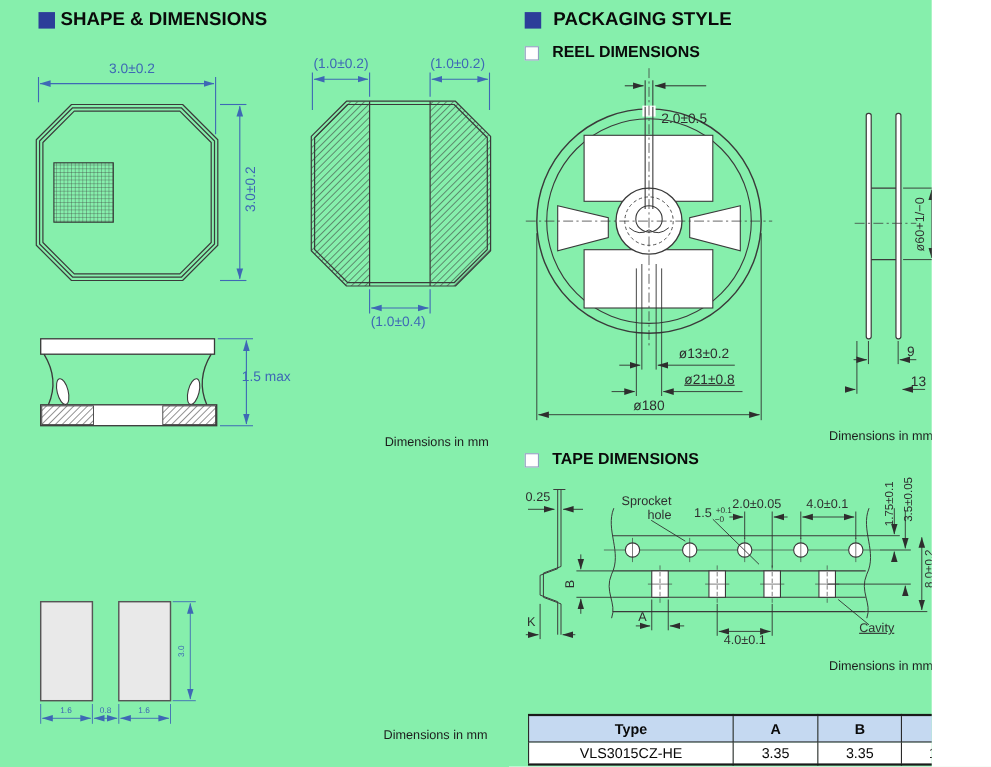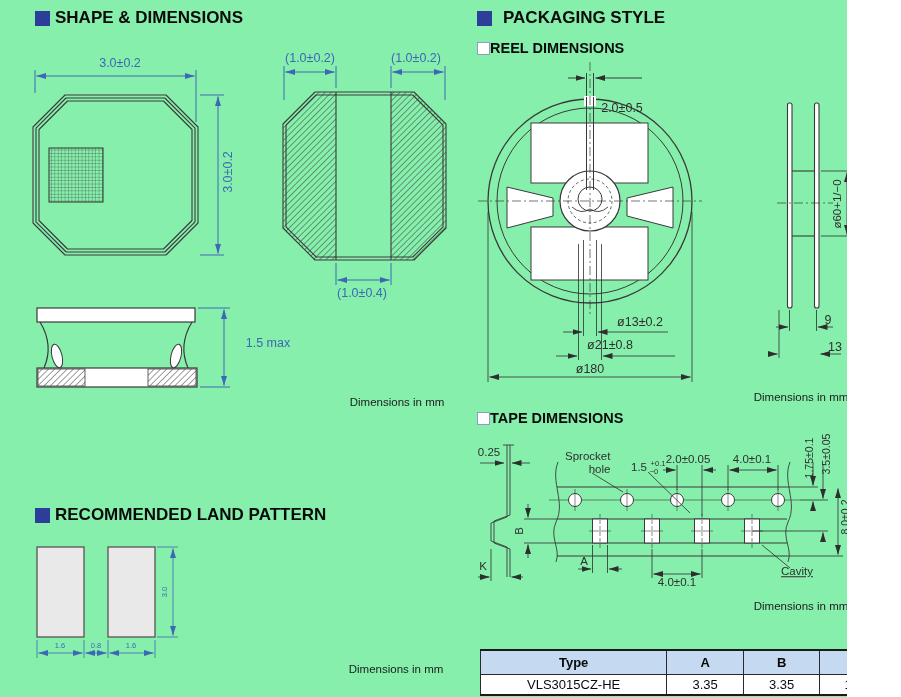--- a/index.html
+++ b/index.html
@@ -2,21 +2,21 @@
 <html><head>
 <meta charset="utf-8">
 <style>
   html,body{margin:0;padding:0;background:#fff;}
   .page{position:relative;width:847px;height:697px;background:#86efac;
         font-family:"Liberation Sans",sans-serif;overflow:hidden;color:#111;}
   svg{position:absolute;overflow:visible;}
   .h1{position:absolute;display:flex;align-items:center;gap:5px;
       font-weight:bold;font-size:17px;color:#0a0a0a;white-space:nowrap;}
   .h1 .sq{width:15px;height:15px;background:#2c3e99;flex:0 0 auto;}
-  .h2{position:absolute;display:flex;align-items:center;gap:0;
+  .h2{position:absolute;display:flex;align-items:center;gap:12px;
       font-weight:bold;font-size:14.5px;color:#0a0a0a;white-space:nowrap;}
   .h2 .sq{width:11px;height:11px;background:#fff;border:1.3px solid #8fa0bf;flex:0 0 auto;}
   .lbl{position:absolute;transform:translate(-50%,-50%);font-size:12.5px;
        color:#2f2f2f;white-space:nowrap;line-height:1;}
   .rot{transform:translate(-50%,-50%) rotate(-90deg);}
   .blue{color:#3e68b5;}
   .note{font-size:11.5px;color:#1c1c1c;}
   .tiny{font-size:7.5px;}
   .t11{font-size:11.5px;}
   .t10{font-size:10.5px;}
@@ -67,24 +67,20 @@
     <span>PACKAGING STYLE</span>
   </div>
   <div class="h2" style="left:477px;top:40px;">
     <span class="sq"></span>
     <span>REEL DIMENSIONS</span>
   </div>
   <div class="h2" style="left:477px;top:410px;">
     <span class="sq"></span>
     <span>TAPE DIMENSIONS</span>
   </div>
-  <div class="h1" style="left:35px;top:505px;">
-    <span class="sq"></span>
-    <span>RECOMMENDED LAND PATTERN</span>
-  </div>
 
   <svg style="left:30px;top:45px;" width="230" height="215" viewBox="30 45 230 215">
     <g fill="none" stroke="#3a3a3a" stroke-width="1.1" stroke-linejoin="round">
       <path d="M65,95 L166,95 L198,127 L198,223 L166,255 L65,255 L33,223 L33,127 Z"></path>
       <path d="M66,98 L164.8,98 L195,128.2 L195,221.8 L164.8,252 L66.2,252 L36,221.8 L36,128.2 Z"></path>
       <path d="M67.5,101 L163.5,101 L192,129.5 L192,220.5 L163.5,249 L67.5,249 L39,220.5 L39,129.5 Z"></path>
     </g>
     <rect x="49" y="148" width="54" height="54" fill="url(#gp)" stroke="#333" stroke-width="1"></rect>
     <g stroke="#3e68b5" stroke-width="1" fill="none">
       <line x1="35" y1="70" x2="35" y2="93"></line>
@@ -142,21 +138,21 @@
     <g fill="#fff" stroke="#3a3a3a" stroke-width="1">
       <ellipse cx="57" cy="356" rx="5" ry="12" transform="rotate(-14 57 356)"></ellipse>
       <ellipse cx="176" cy="356" rx="5" ry="12" transform="rotate(14 176 356)"></ellipse>
     </g>
     <g stroke="#3e68b5" stroke-width="1" fill="none">
       <line x1="198" y1="308" x2="230" y2="308"></line>
       <line x1="200" y1="387" x2="230" y2="387"></line>
       <line x1="224" y1="309.5" x2="224" y2="385.5" marker-start="url(#abs)" marker-end="url(#ab)"></line>
     </g>
   </svg>
-  <span class="lbl blue" style="left:268px;top:343px;">1.5 max</span>
+  <span class="lbl blue" style="left:242px;top:343px;">1.5 max</span>
   <span class="lbl note" style="left:397px;top:403px;">Dimensions in mm</span>
 
   <svg style="left:30px;top:540px;" width="155" height="130" viewBox="30 540 155 130">
     <rect x="37" y="547" width="47" height="90" fill="#e9e9e9" stroke="#555" stroke-width="1.3"></rect>
     <rect x="108" y="547" width="47" height="90" fill="#e9e9e9" stroke="#555" stroke-width="1.3"></rect>
     <g stroke="#3e68b5" stroke-width="0.8" fill="none">
       <line x1="37" y1="640" x2="37" y2="658"></line>
       <line x1="84" y1="640" x2="84" y2="658"></line>
       <line x1="108" y1="640" x2="108" y2="658"></line>
       <line x1="155" y1="640" x2="155" y2="658"></line>
@@ -236,21 +232,21 @@
       <line x1="816.5" y1="310" x2="816.5" y2="331"></line>
       <line x1="776" y1="327" x2="788" y2="327" marker-end="url(#ak)"></line>
       <line x1="833" y1="327" x2="818" y2="327" marker-end="url(#ak)"></line>
       <line x1="779" y1="310" x2="779" y2="358"></line>
       <line x1="769" y1="354" x2="777.5" y2="354" marker-end="url(#ak)"></line>
       <line x1="841" y1="354" x2="820.5" y2="354" marker-end="url(#ak)"></line>
     </g>
   </svg>
   <span class="lbl" style="left:622px;top:68px;margin-top:40px;">2.0±0.5</span>
   <span class="lbl" style="left:640px;top:322px;">ø13±0.2</span>
-  <span class="lbl" style="left:610px;top:345px;">ø21±0.8</span>
+  <span class="lbl" style="left:645px;top:345px;text-decoration:underline;">ø21±0.8</span>
   <span class="lbl" style="left:590px;top:369px;">ø180</span>
   <span class="lbl rot t11" style="left:838px;top:204px;">ø60+1/−0</span>
   <span class="lbl" style="left:828px;top:320px;">9</span>
   <span class="lbl" style="left:835px;top:347px;">13</span>
   <span class="lbl note" style="left:801px;top:398px;">Dimensions in mm</span>
 
   <svg style="left:465px;top:425px;" width="435" height="175" viewBox="465 425 435 175">
 
     <g fill="none" stroke="#3a3a3a" stroke-width="0.9">
       <line x1="503" y1="445" x2="514" y2="445"></line>

